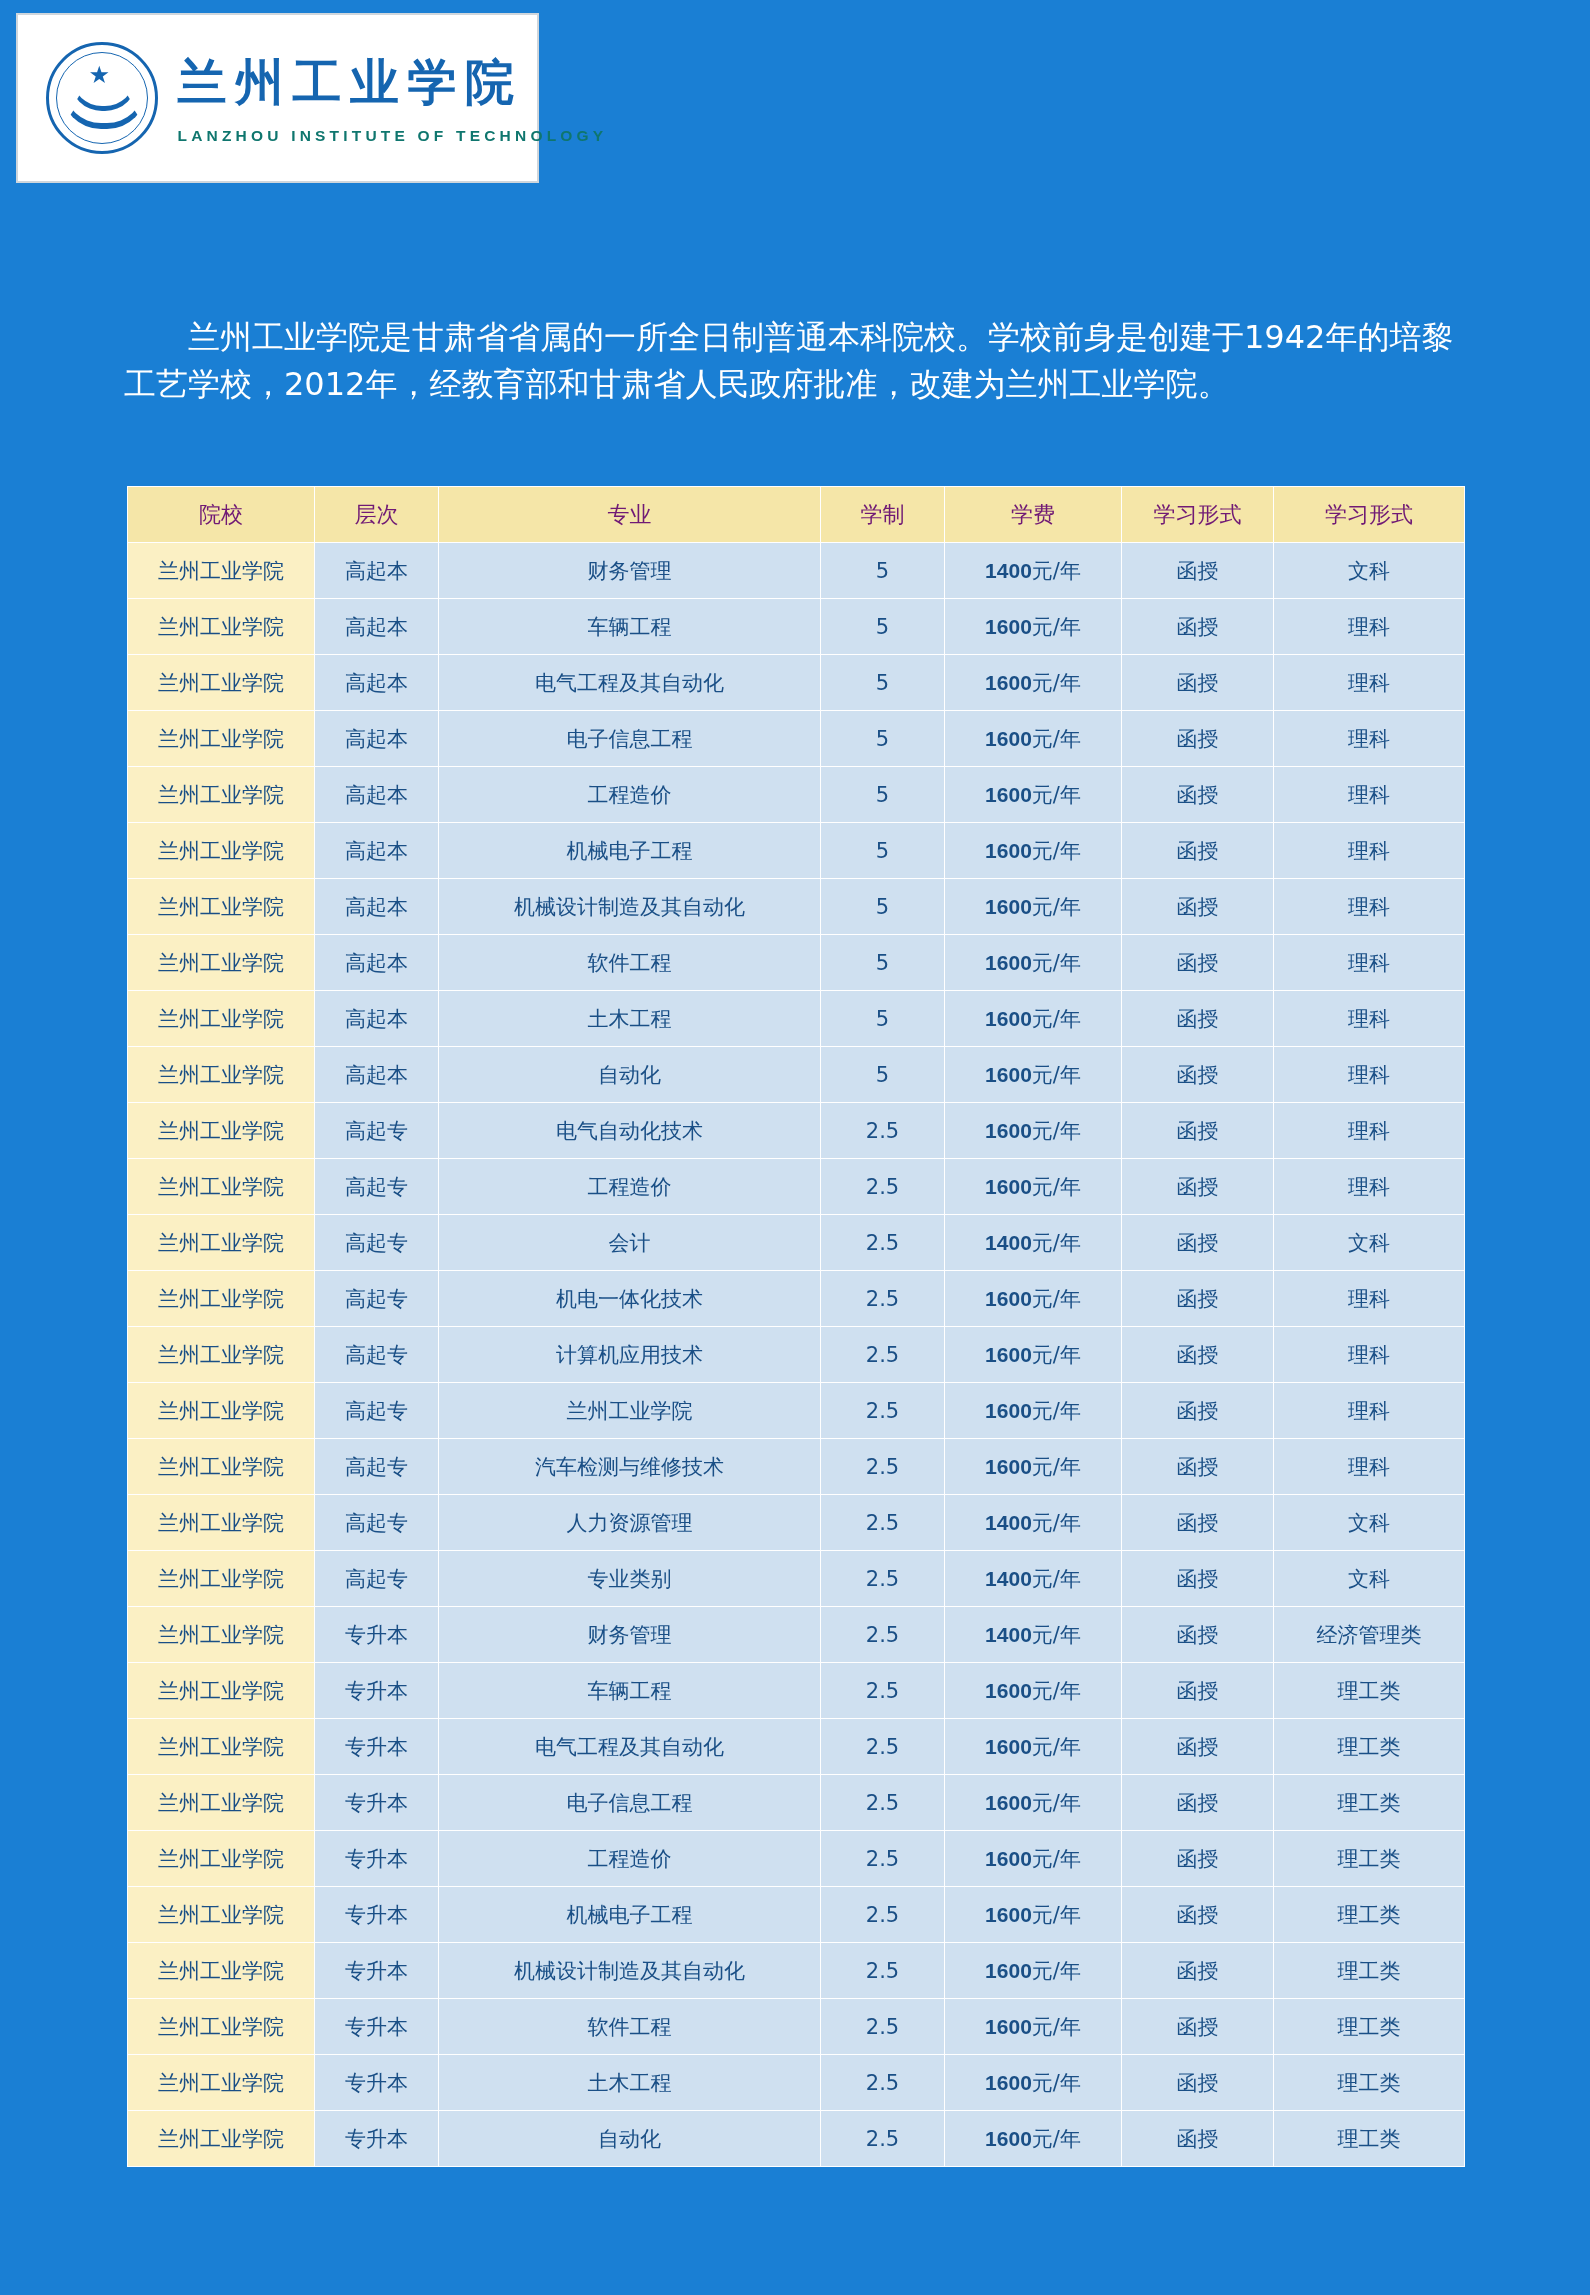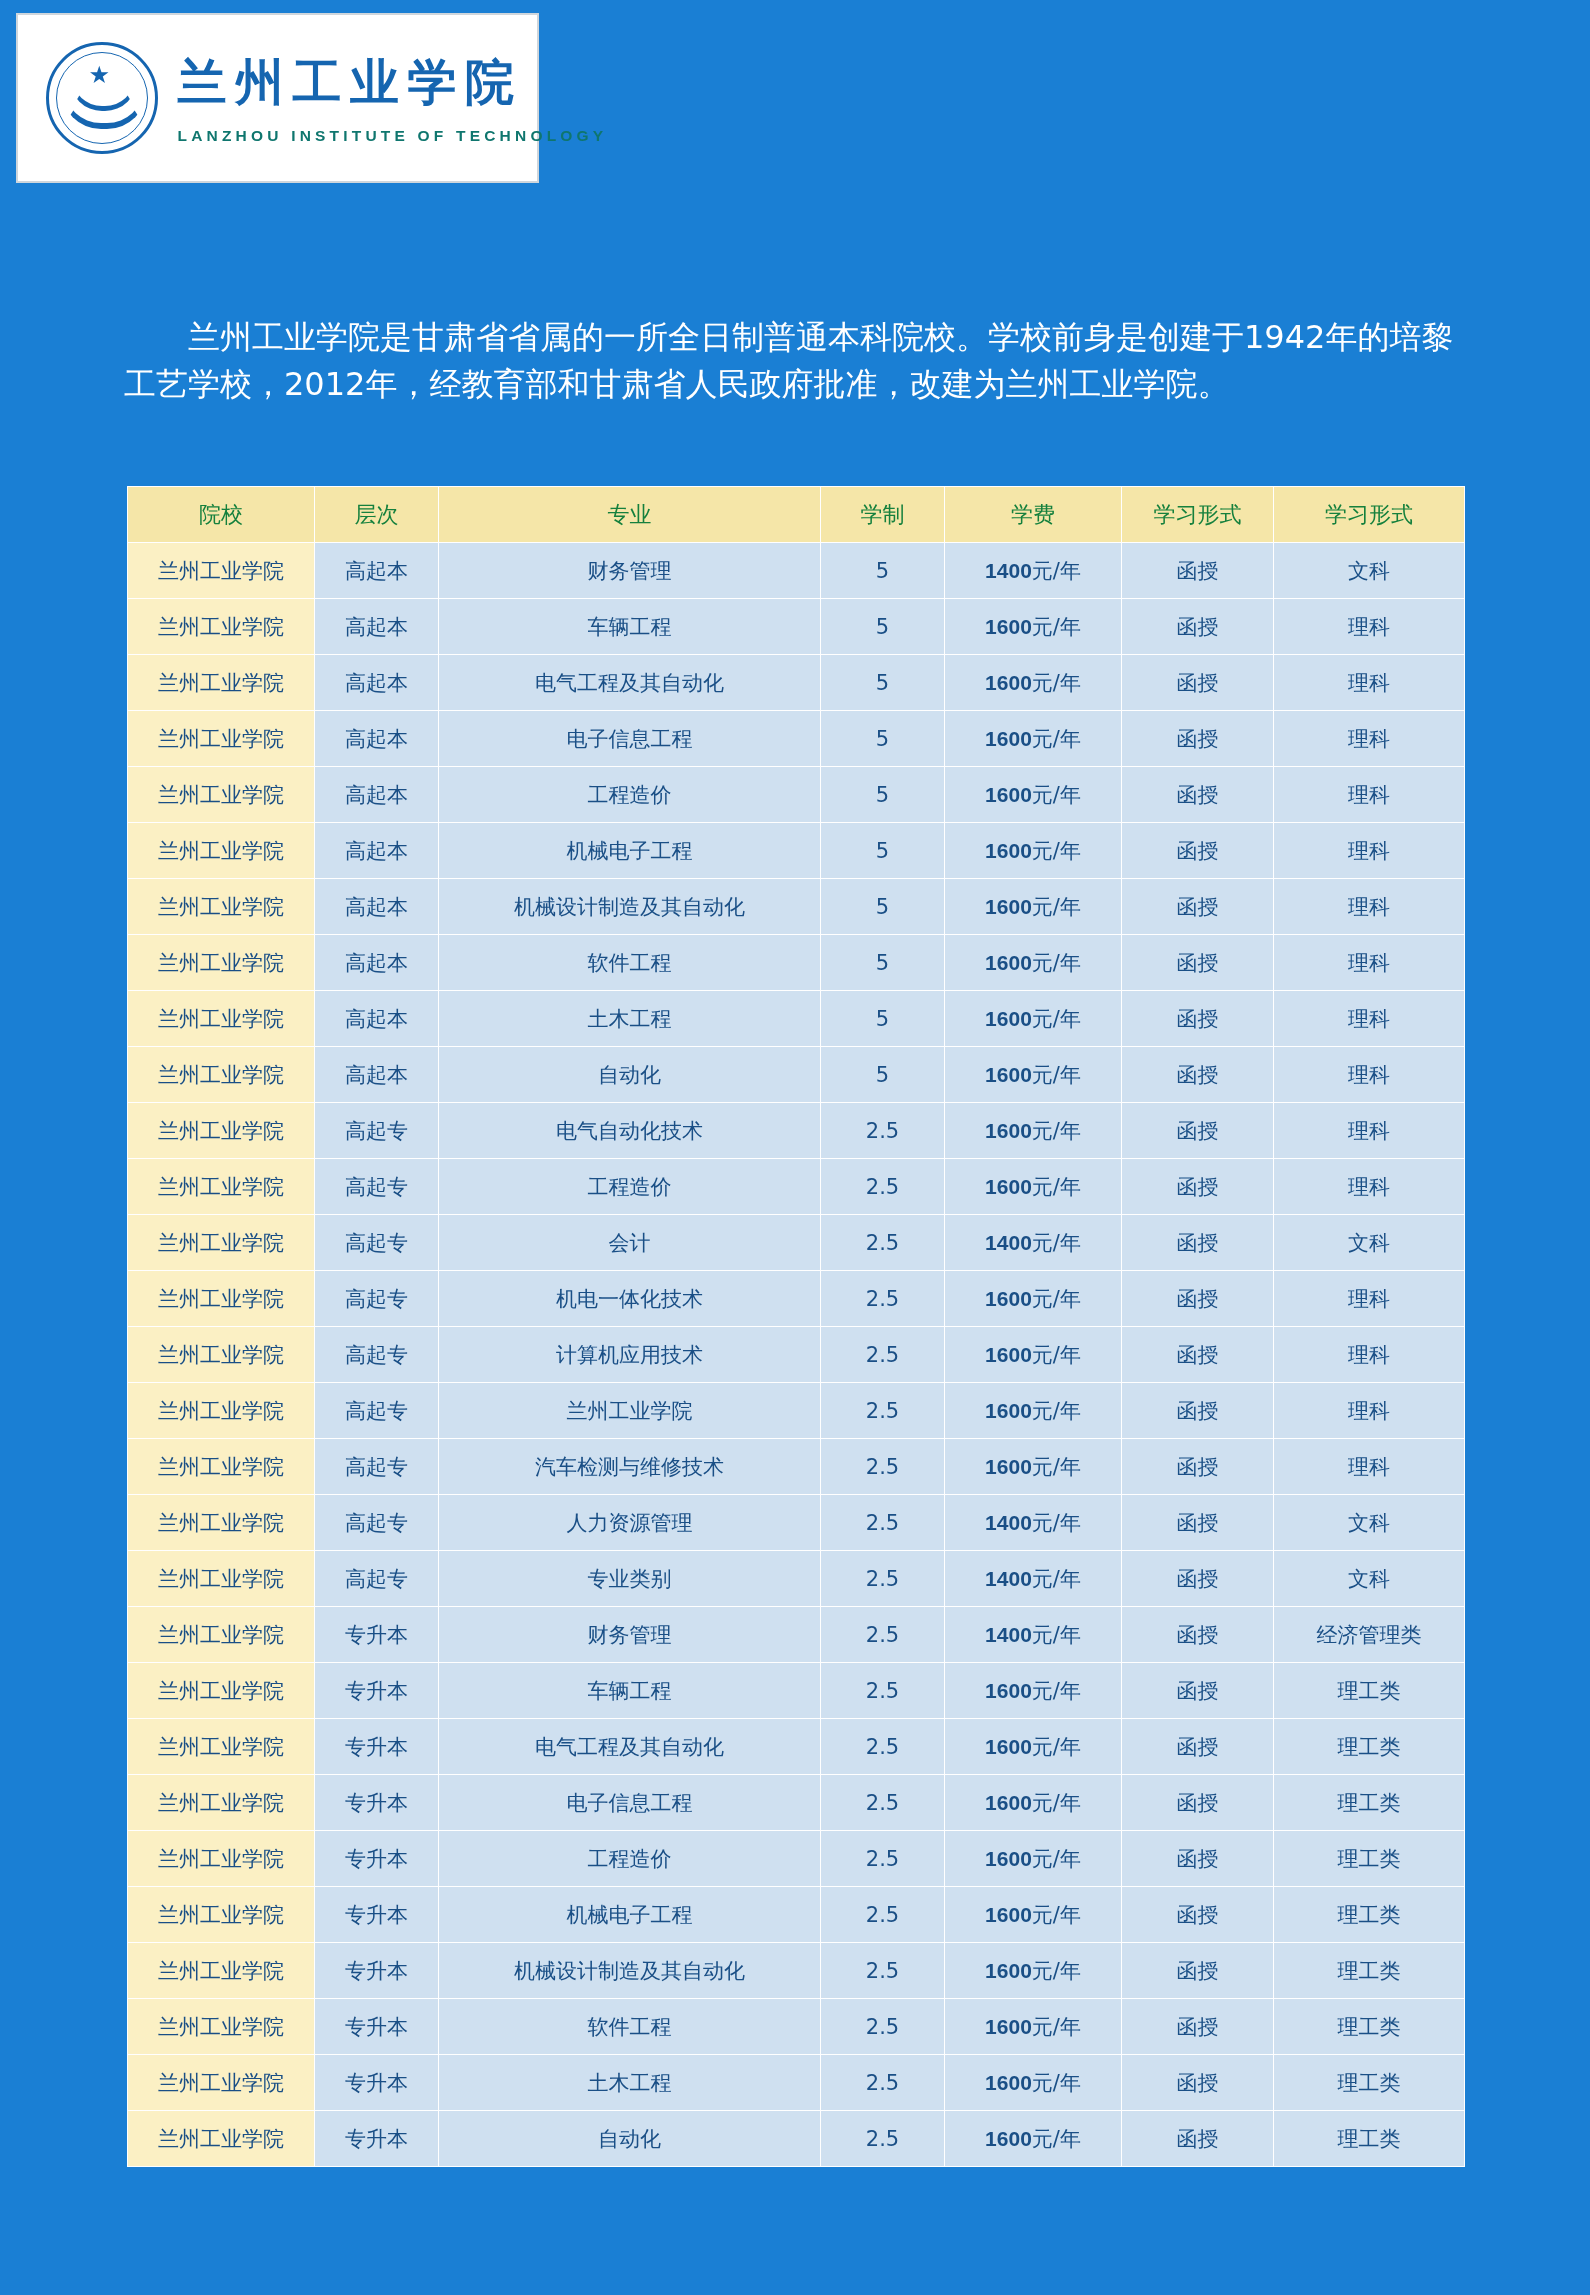--- a/index.html
+++ b/index.html
@@ -131,21 +131,21 @@
     color: #1a4f86;
     font-weight: normal;
     font-family: "DejaVu Sans", "Liberation Sans", sans-serif;
     padding: 0 2.8px;
     overflow: hidden;
     white-space: nowrap;
   }
   table.majors thead th {
     background: #f5e6a8;
     font-size: 22px;
-    color: #15803d;
+    color: #701a75;
   }
   td.col-school {
     background: #fbf0c4;
   }
   td.col-other {
     background: #cfe0f0;
   }
   td.col-fee b {
     font-family: "Liberation Sans", sans-serif;
     font-weight: bold;

